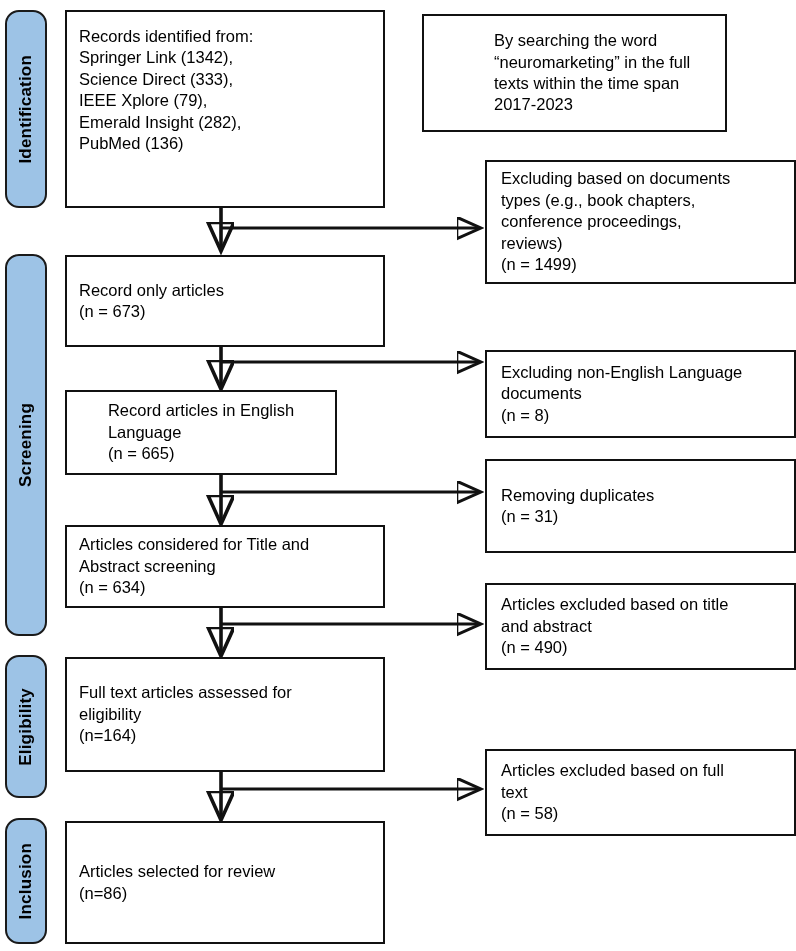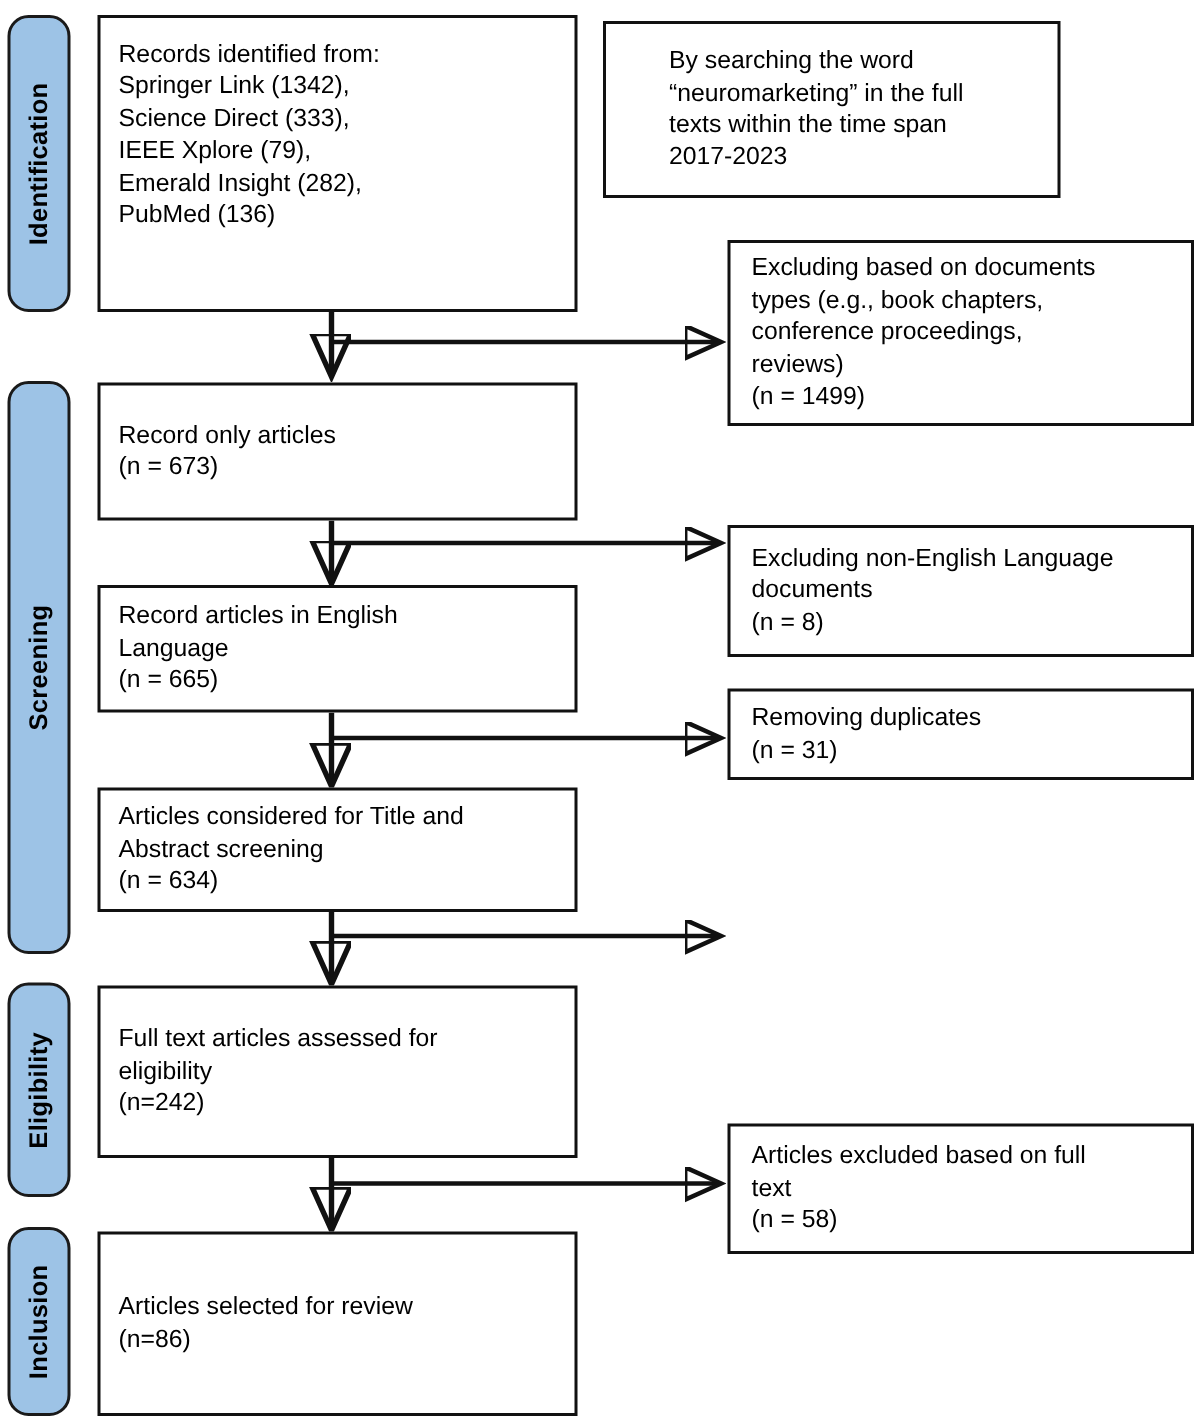--- a/index.html
+++ b/index.html
@@ -128,69 +128,74 @@
 IEEE Xplore (79),
 Emerald Insight (282),
 PubMed (136)</div>
   </div>
 
   <div class="flow-box" style="left:65px; top:255px; width:320px; height:92px;">
     <div class="box-text">Record only articles
 (n = 673)</div>
   </div>
 
-  <div class="flow-box" style="left:65px; top:390px; width:320px; height:85px;">
+  <div class="flow-box" style="left:65px; top:390px; width:272px; height:85px;align-items:center;">
     <div class="box-text">Record articles in English
 Language
 (n = 665)</div>
   </div>
 
   <div class="flow-box" style="left:65px; top:525px; width:320px; height:83px;">
     <div class="box-text">Articles considered for Title and
 Abstract screening
 (n = 634)</div>
   </div>
 
   <div class="flow-box" style="left:65px; top:657px; width:320px; height:115px;">
     <div class="box-text">Full text articles assessed for
 eligibility
-(n=242)</div>
+(n=164)</div>
   </div>
 
   <div class="flow-box" style="left:65px; top:821px; width:320px; height:123px;">
     <div class="box-text">Articles selected for review
 (n=86)</div>
   </div>
 
-  <div class="flow-box pad-left" style="left:402px; top:14px; width:305px; height:118px;">
+  <div class="flow-box pad-left" style="left:422px; top:14px; width:305px; height:118px;padding-left:28px;">
     <div class="box-text" style="padding-left:42px;">By searching the word
 “neuromarketing” in the full
 texts within the time span
 2017-2023</div>
   </div>
 
   <div class="flow-box pad-left" style="left:485px; top:160px; width:311px; height:124px;">
     <div class="box-text">Excluding based on documents
 types (e.g., book chapters,
 conference proceedings,
 reviews)
 (n = 1499)</div>
   </div>
 
   <div class="flow-box pad-left" style="left:485px; top:318px; width:311px; height:88px;margin-top:32px;">
     <div class="box-text">Excluding non-English Language
 documents
 (n = 8)</div>
   </div>
 
-  <div class="flow-box pad-left" style="left:485px; top:459px; width:311px; height:61px;">
+  <div class="flow-box pad-left" style="left:485px; top:459px; width:311px; height:94px;">
     <div class="box-text">Removing duplicates
 (n = 31)</div>
   </div>
 
+  <div class="flow-box pad-left" style="left:485px; top:583px; width:311px; height:87px;">
+    <div class="box-text">Articles excluded based on title
+and abstract
+(n = 490)</div>
+  </div>
 
   <div class="flow-box pad-left" style="left:485px; top:749px; width:311px; height:87px;">
     <div class="box-text">Articles excluded based on full
 text
 (n = 58)</div>
   </div>
 
 </div>
 
 </body></html>

